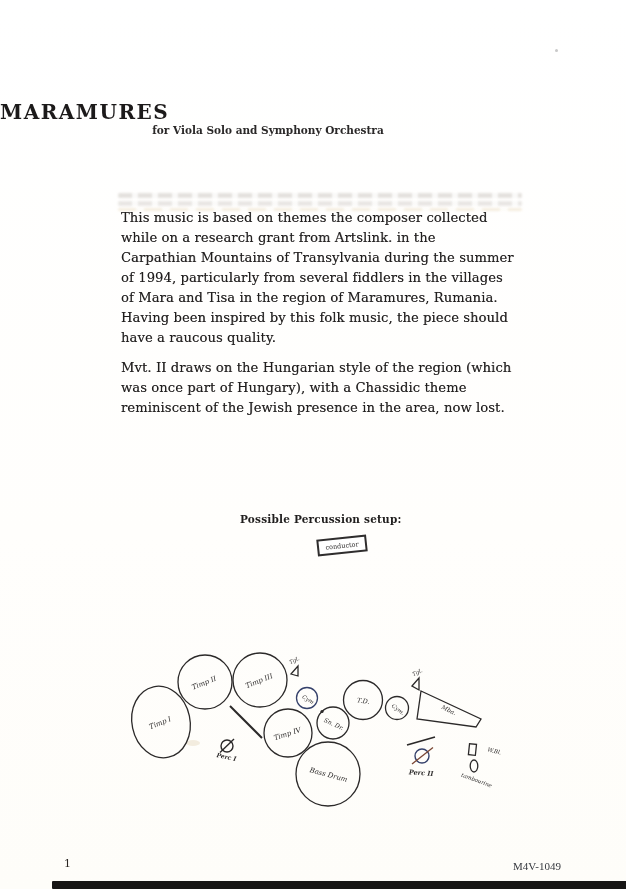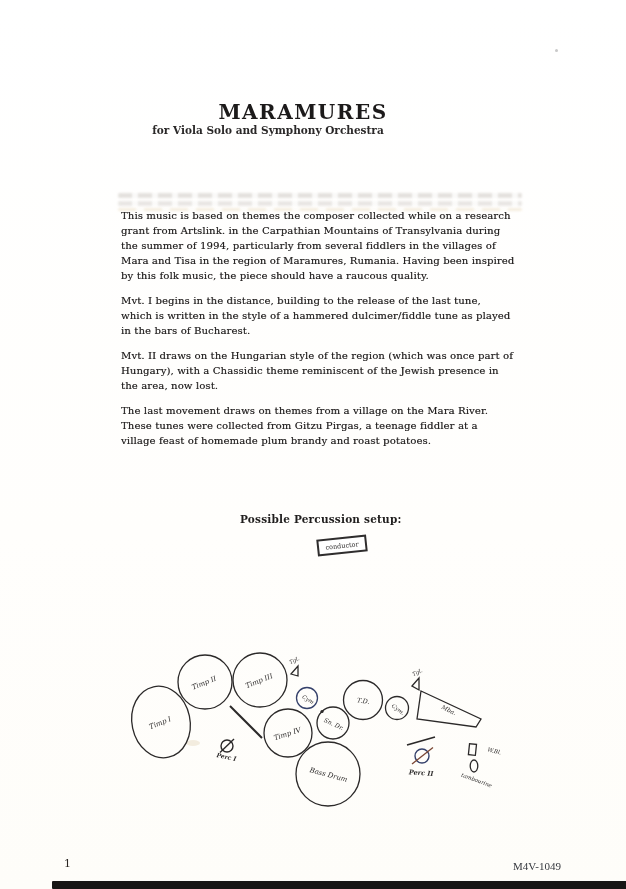--- a/index.html
+++ b/index.html
@@ -1,36 +1,36 @@
 <!DOCTYPE html>
 <html><head>
 <meta charset="utf-8">
 <style>
   html,body{margin:0;padding:0;background:#ffffff;}
   body{width:626px;height:889px;position:relative;overflow:hidden;
        font-family:"DejaVu Serif", serif;}
   .scan-page{position:absolute;inset:0;background:linear-gradient(180deg,#ffffff 0%,#fffefc 60%,#fefdf9 100%);}
 
   
-  .title{position:absolute;top:100px;left:0;width:606px;text-align:center;
+  .title{position:absolute;top:100px;left:0;width:606px;text-align:left;
          font-size:20px;font-weight:bold;letter-spacing:1.5px;color:#1c1a1a;}
   .subtitle{position:absolute;top:124px;left:0;width:536px;text-align:center;
             font-size:10.5px;font-weight:bold;color:#2a2828;}
 
   
   .ghost{position:absolute;left:118px;width:404px;height:5px;border-radius:2px;
          background:repeating-linear-gradient(90deg,rgba(160,150,140,.28) 0 14px,rgba(160,150,140,.05) 14px 20px);
          filter:blur(1.1px);}
   .ghost.g1{top:193px;}
   .ghost.g2{top:201px;opacity:.8;}
   .ghost.g3{top:208px;height:3px;background:repeating-linear-gradient(90deg,rgba(210,180,120,.22) 0 18px,rgba(210,180,120,.04) 18px 26px);}
 
   
   .notes{position:absolute;top:208px;left:121px;width:394px;color:#201e1e;
-         font-size:10px;line-height:15px;letter-spacing:.15px;
+         font-size:13px;line-height:20px;letter-spacing:.15px;
          text-shadow:.3px 0 0 rgba(32,30,30,.55);}
   .notes p{margin:0 0 10px 0;}
 
   .setup-heading{position:absolute;top:473px;left:240px;font-size:10.5px;
                  font-weight:bold;color:#201e1e;letter-spacing:.2px;margin-top:40px;}
 
   
   .conductor{position:absolute;top:537px;left:317px;width:46px;height:13px;
              border:2px solid #2f2d2d;transform:rotate(-6deg);
              display:flex;align-items:center;justify-content:center;
@@ -58,23 +58,21 @@
 
   <div class="title">MARAMURES</div>
   <div class="subtitle">for Viola Solo and Symphony Orchestra</div>
 
   <div class="ghost g1"></div>
   <div class="ghost g2"></div>
   <div class="ghost g3"></div>
 
   <div class="notes">
     <p>This music is based on themes the composer collected while on a research grant from Artslink. in the Carpathian Mountains of Transylvania during the summer of 1994, particularly from several fiddlers in the villages of Mara and Tisa in the region of Maramures, Rumania.  Having been inspired by this folk music, the piece should have a raucous quality.</p>
-    <p>Mvt. I begins in the distance, building to the release of the last tune, which is written in the style of a hammered dulcimer/fiddle tune as played in the bars of Bucharest.</p>
     <p>Mvt. II draws on the Hungarian style of the region (which was once part of Hungary), with a Chassidic theme reminiscent of the Jewish presence in the area, now lost.</p>
-    <p>The last movement draws on themes from a village on the Mara River. These tunes were collected from Gitzu Pirgas, a teenage fiddler at a village feast of homemade plum brandy and roast potatoes.</p>
   </div>
 
   <div class="setup-heading">Possible Percussion setup:</div>
 
   <div class="conductor">
     <span>conductor</span>
   </div>
 
   <svg class="diagram" viewBox="0 0 400 190">
 

